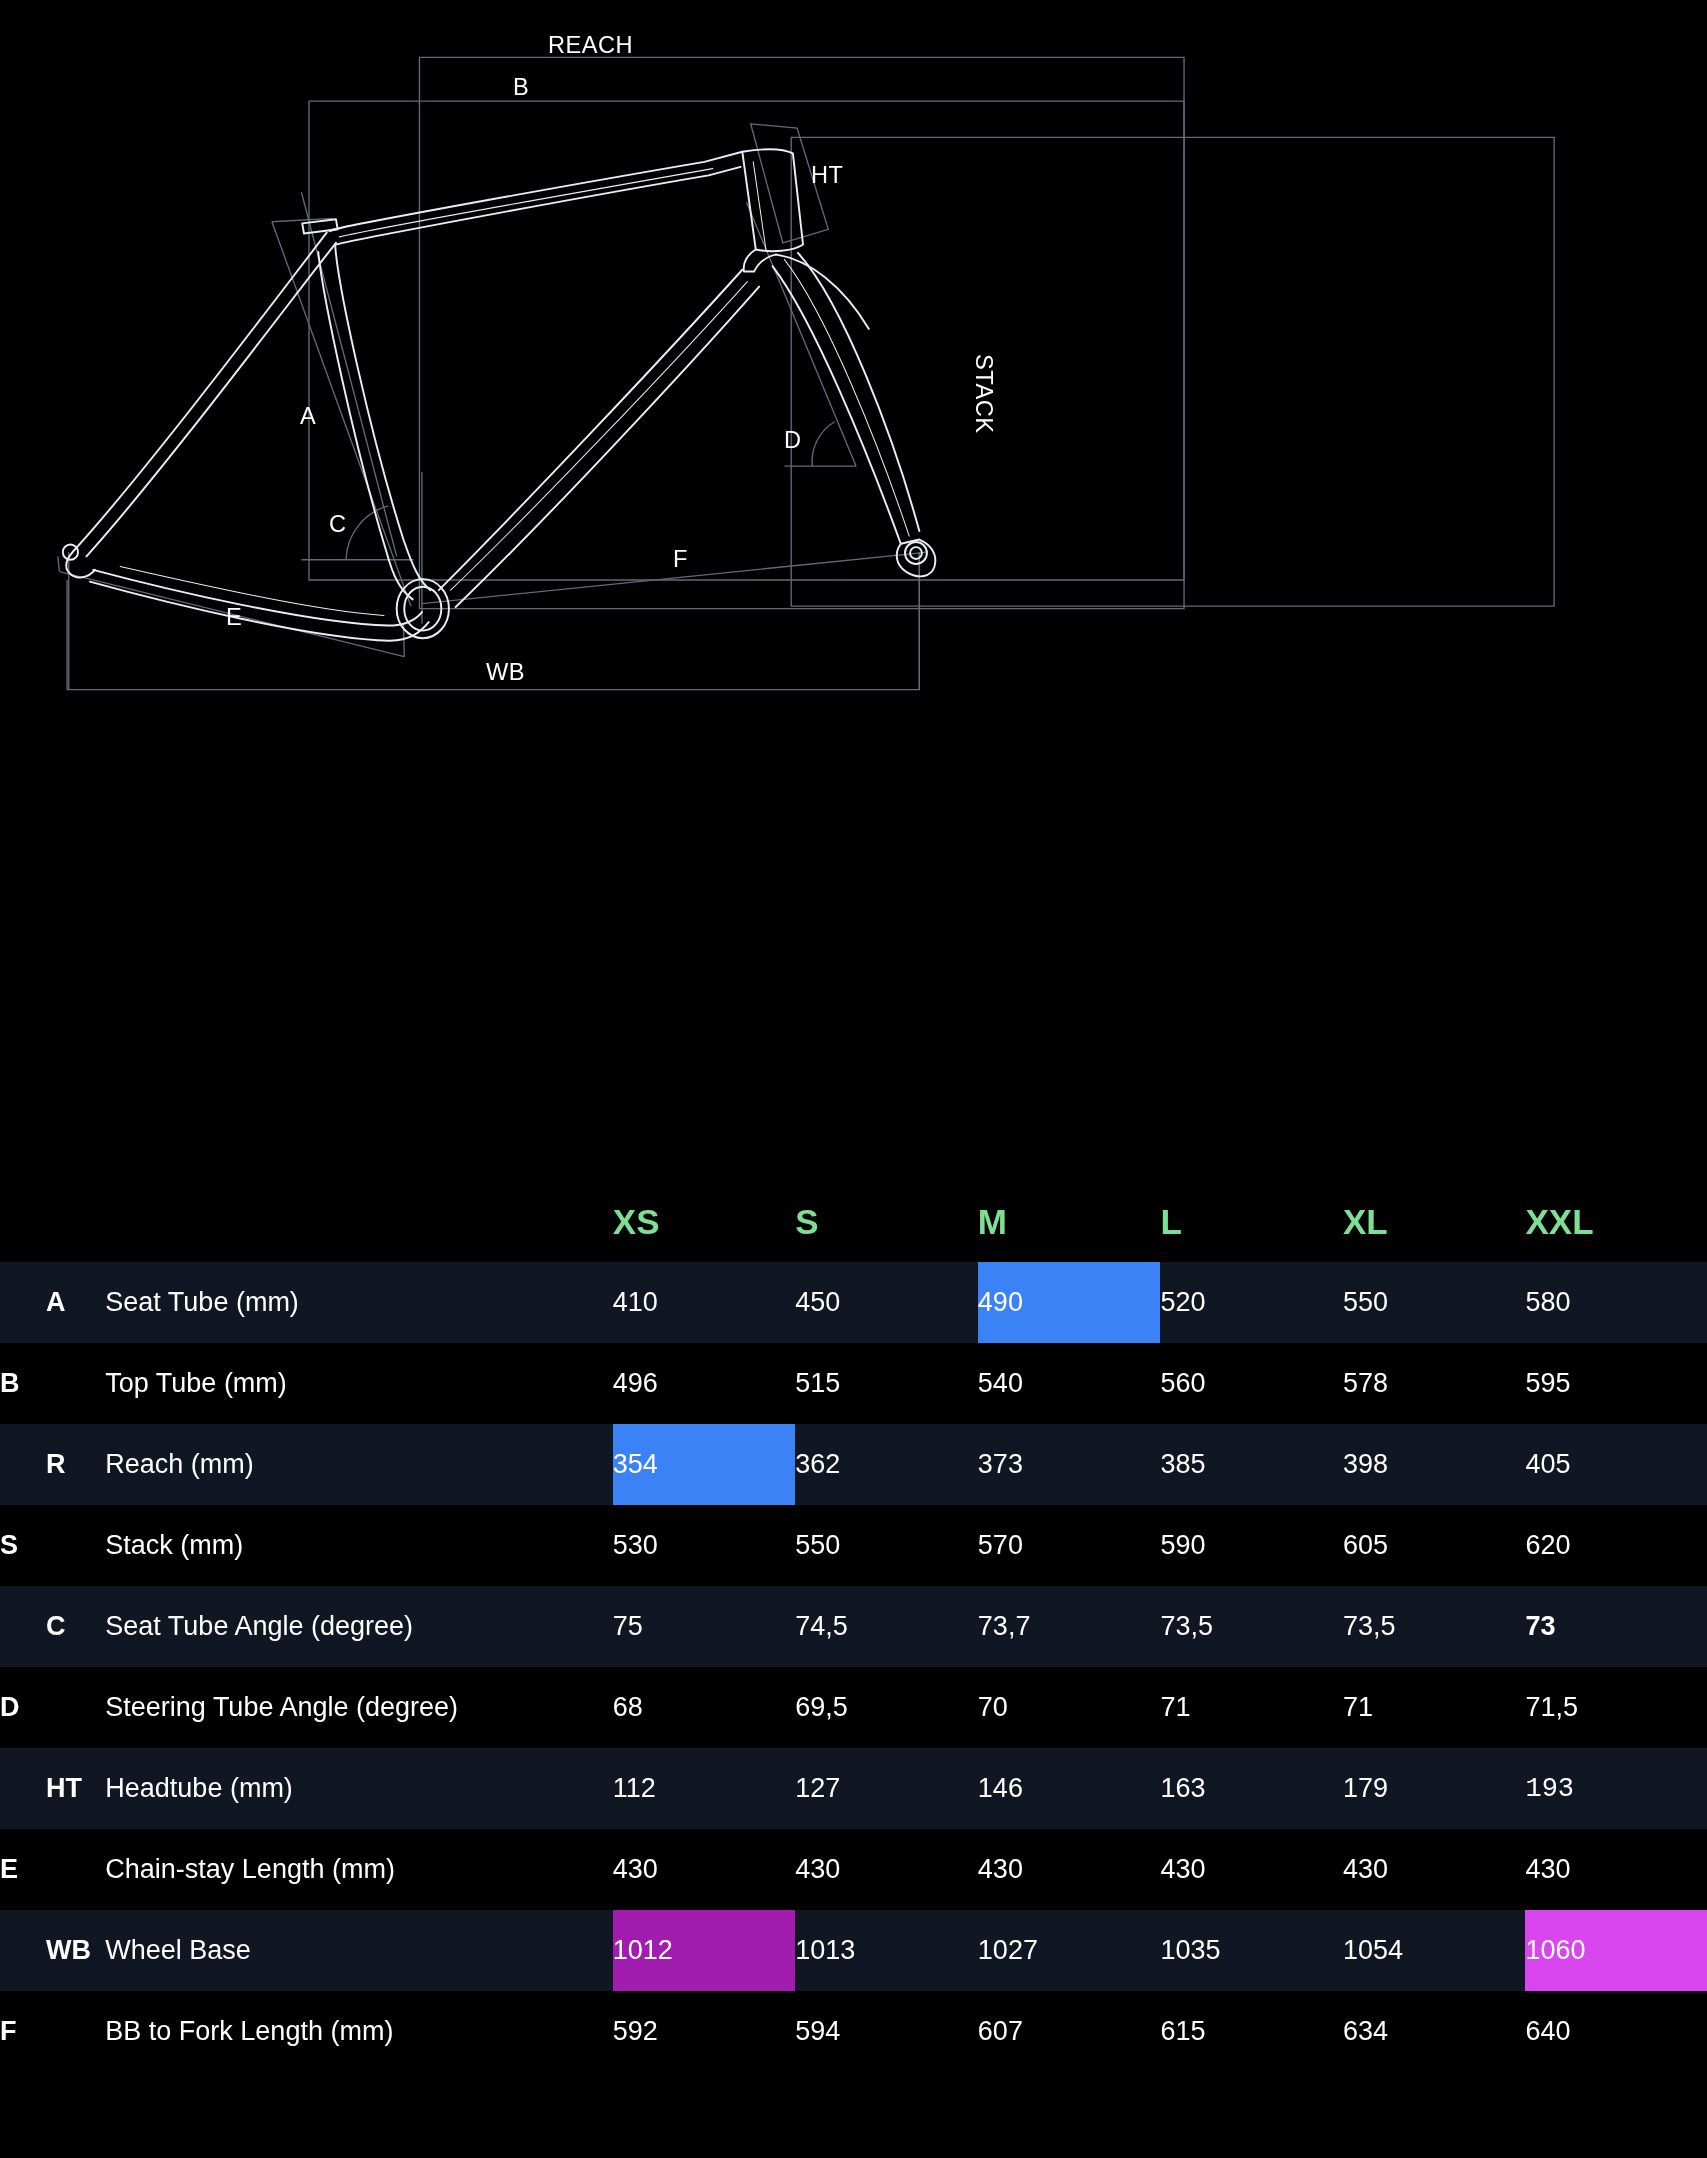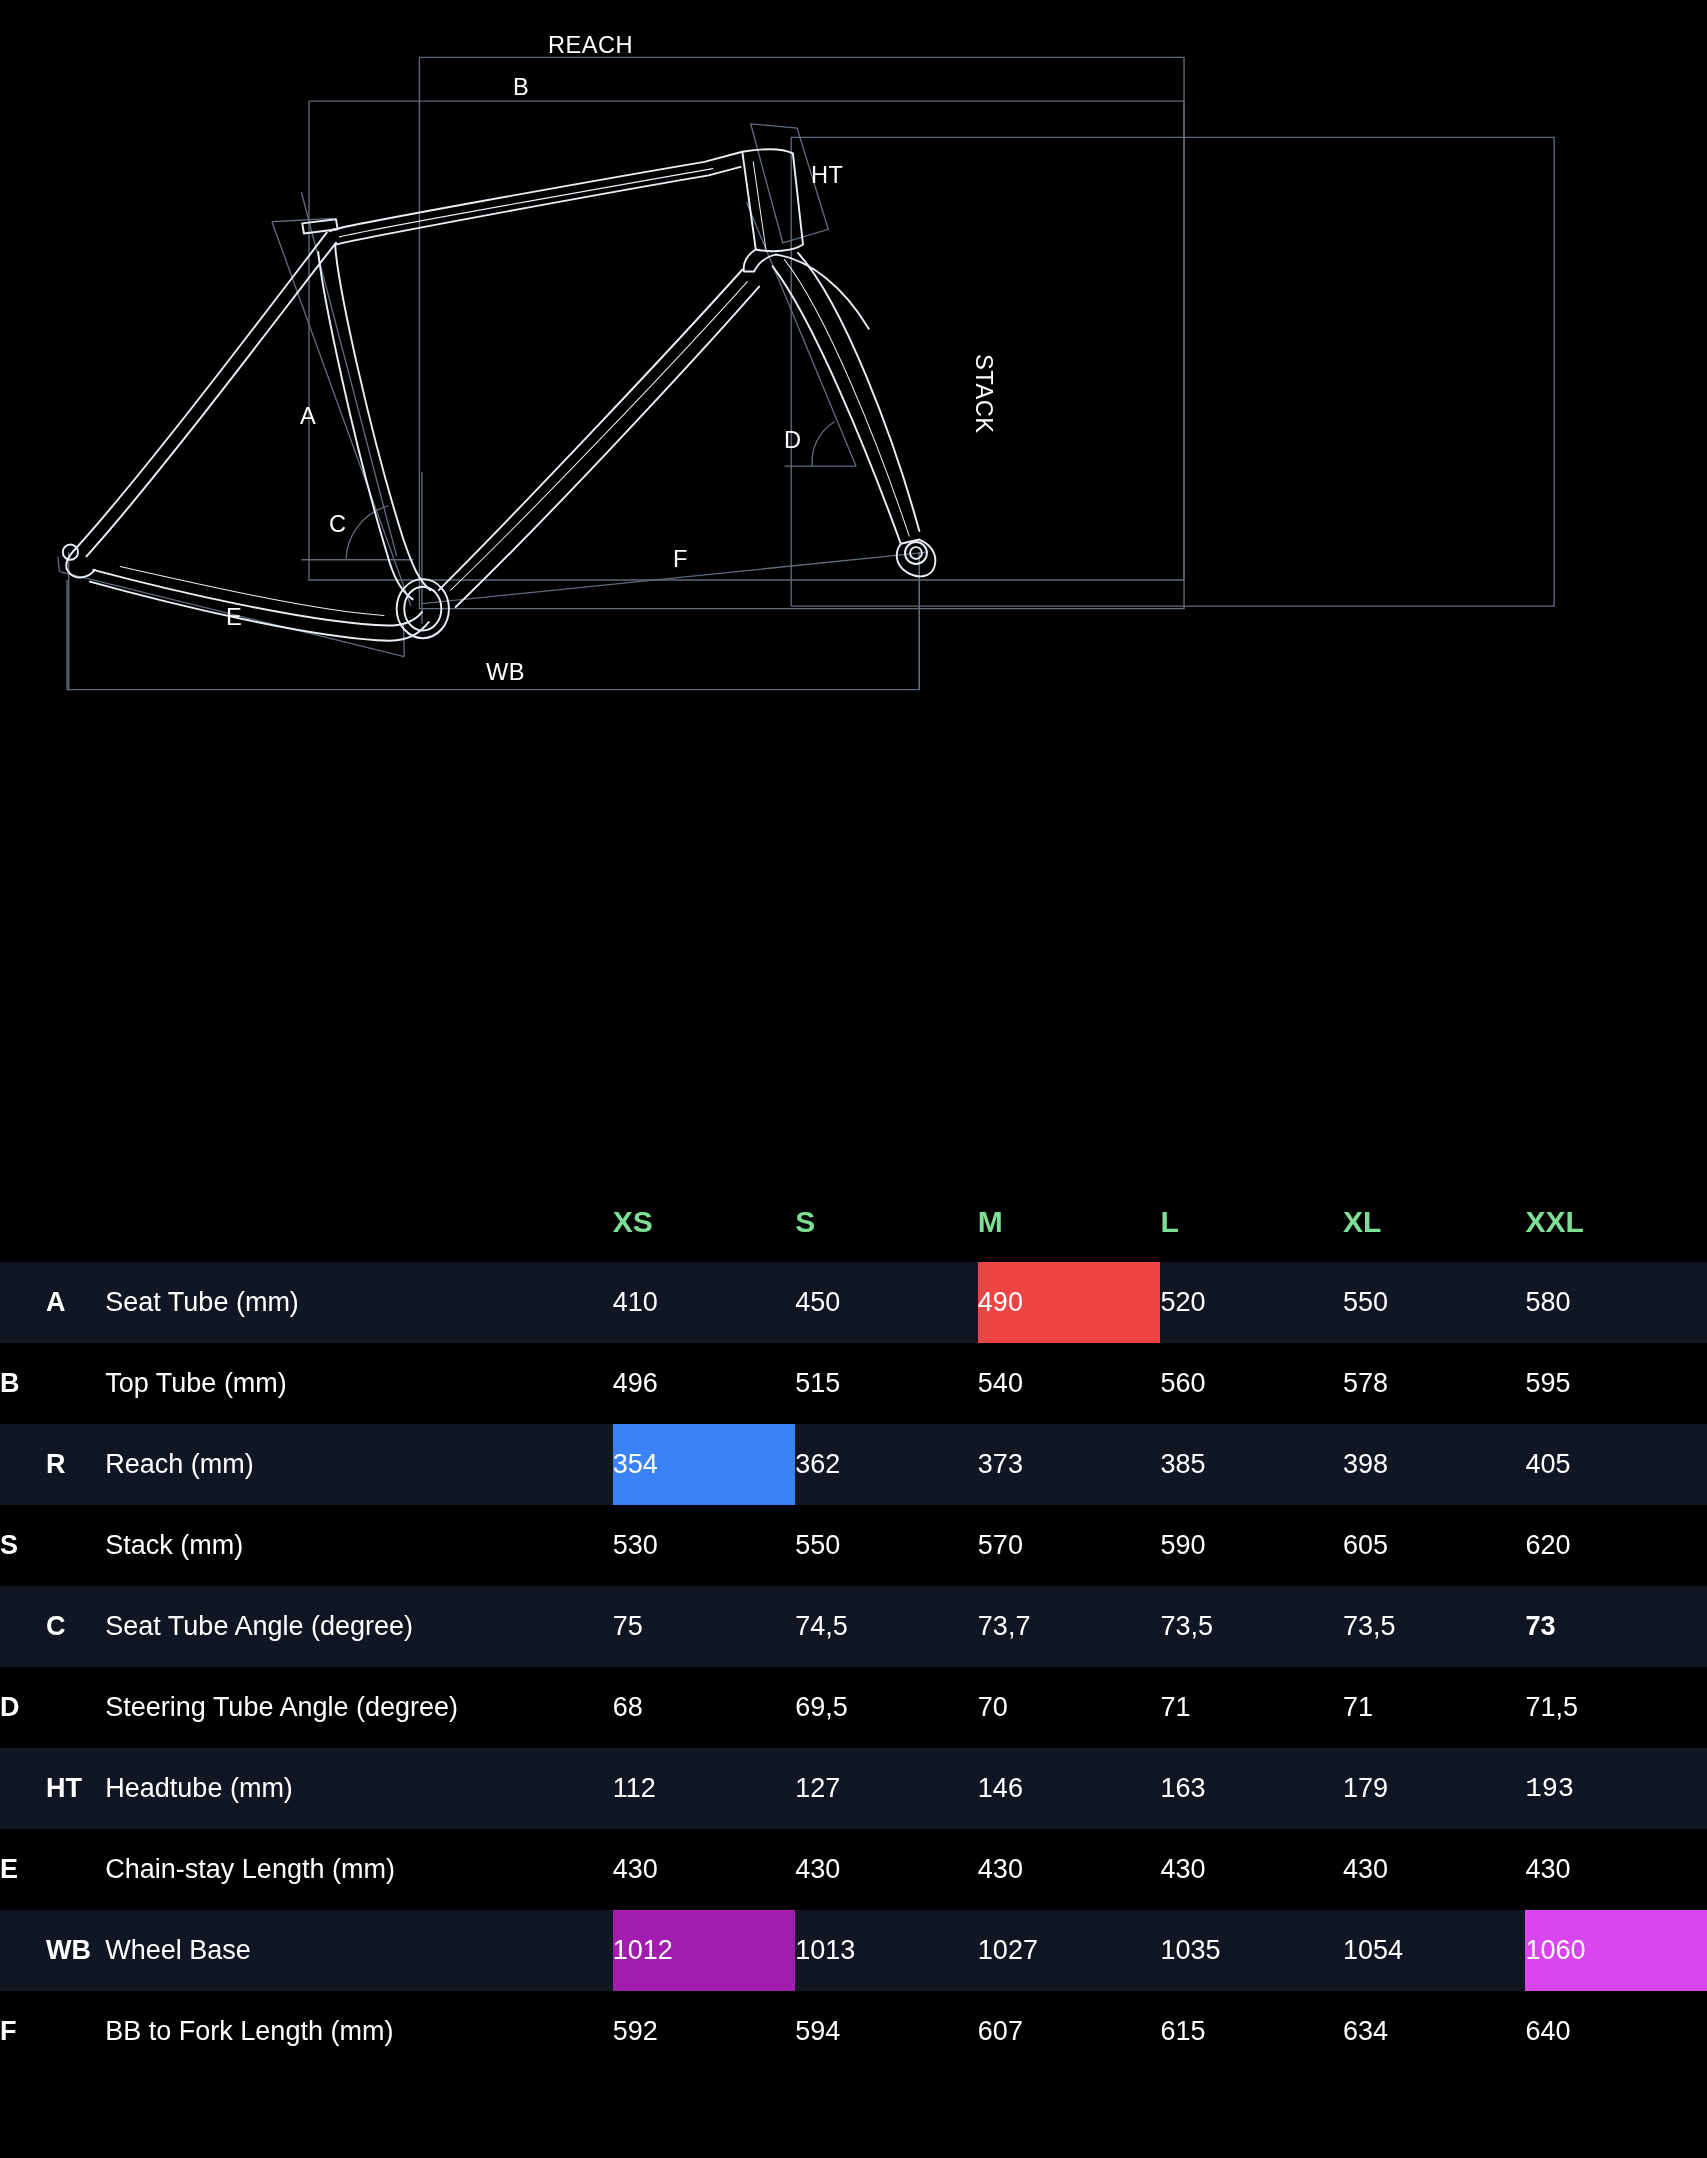--- a/index.html
+++ b/index.html
@@ -62,21 +62,21 @@
   table.geo col.c-size   { width: 182px; }
 
   table.geo thead th {
     height: 81px;
     vertical-align: middle;
     background: #000000;
     padding: 0;
   }
   th.size-head {
     color: #7ddf96;
-    font-size: 30px;
+    font-size: 35px;
     font-weight: 700;
     text-align: left;
     padding-left: 5px;
   }
   th.blank-head { background: #000000; }
 
   table.geo tbody tr { height: 81px; }
   table.geo tbody tr.alt td { background: #111722; }
   table.geo tbody tr td { background: #000000; }
 
@@ -232,21 +232,21 @@
         <th class="size-head" style="color: rgb(125, 223, 150);">XL</th>
         <th class="size-head" style="color: rgb(125, 223, 150);">XXL</th>
       </tr>
     </thead>
     <tbody id="geo-body">
         <tr class="alt">
           <td class="code" style="background: rgb(17, 23, 34);">A</td>
           <td class="desc" style="background: rgb(17, 23, 34);">Seat Tube (mm)</td>
           <td class="val" style="background: rgb(17, 23, 34);">410</td>
           <td class="val" style="background: rgb(17, 23, 34);">450</td>
-          <td class="val" style="background: #ef4444;">490</td>
+          <td class="val" style="background: #3b82f6;">490</td>
           <td class="val" style="background: rgb(17, 23, 34);">520</td>
           <td class="val" style="background: rgb(17, 23, 34);">550</td>
           <td class="val" style="background: rgb(17, 23, 34);">580</td>
         </tr>
         <tr>
           <td class="code">B</td>
           <td class="desc">Top Tube (mm)</td>
           <td class="val">496</td>
           <td class="val">515</td>
           <td class="val">540</td>

